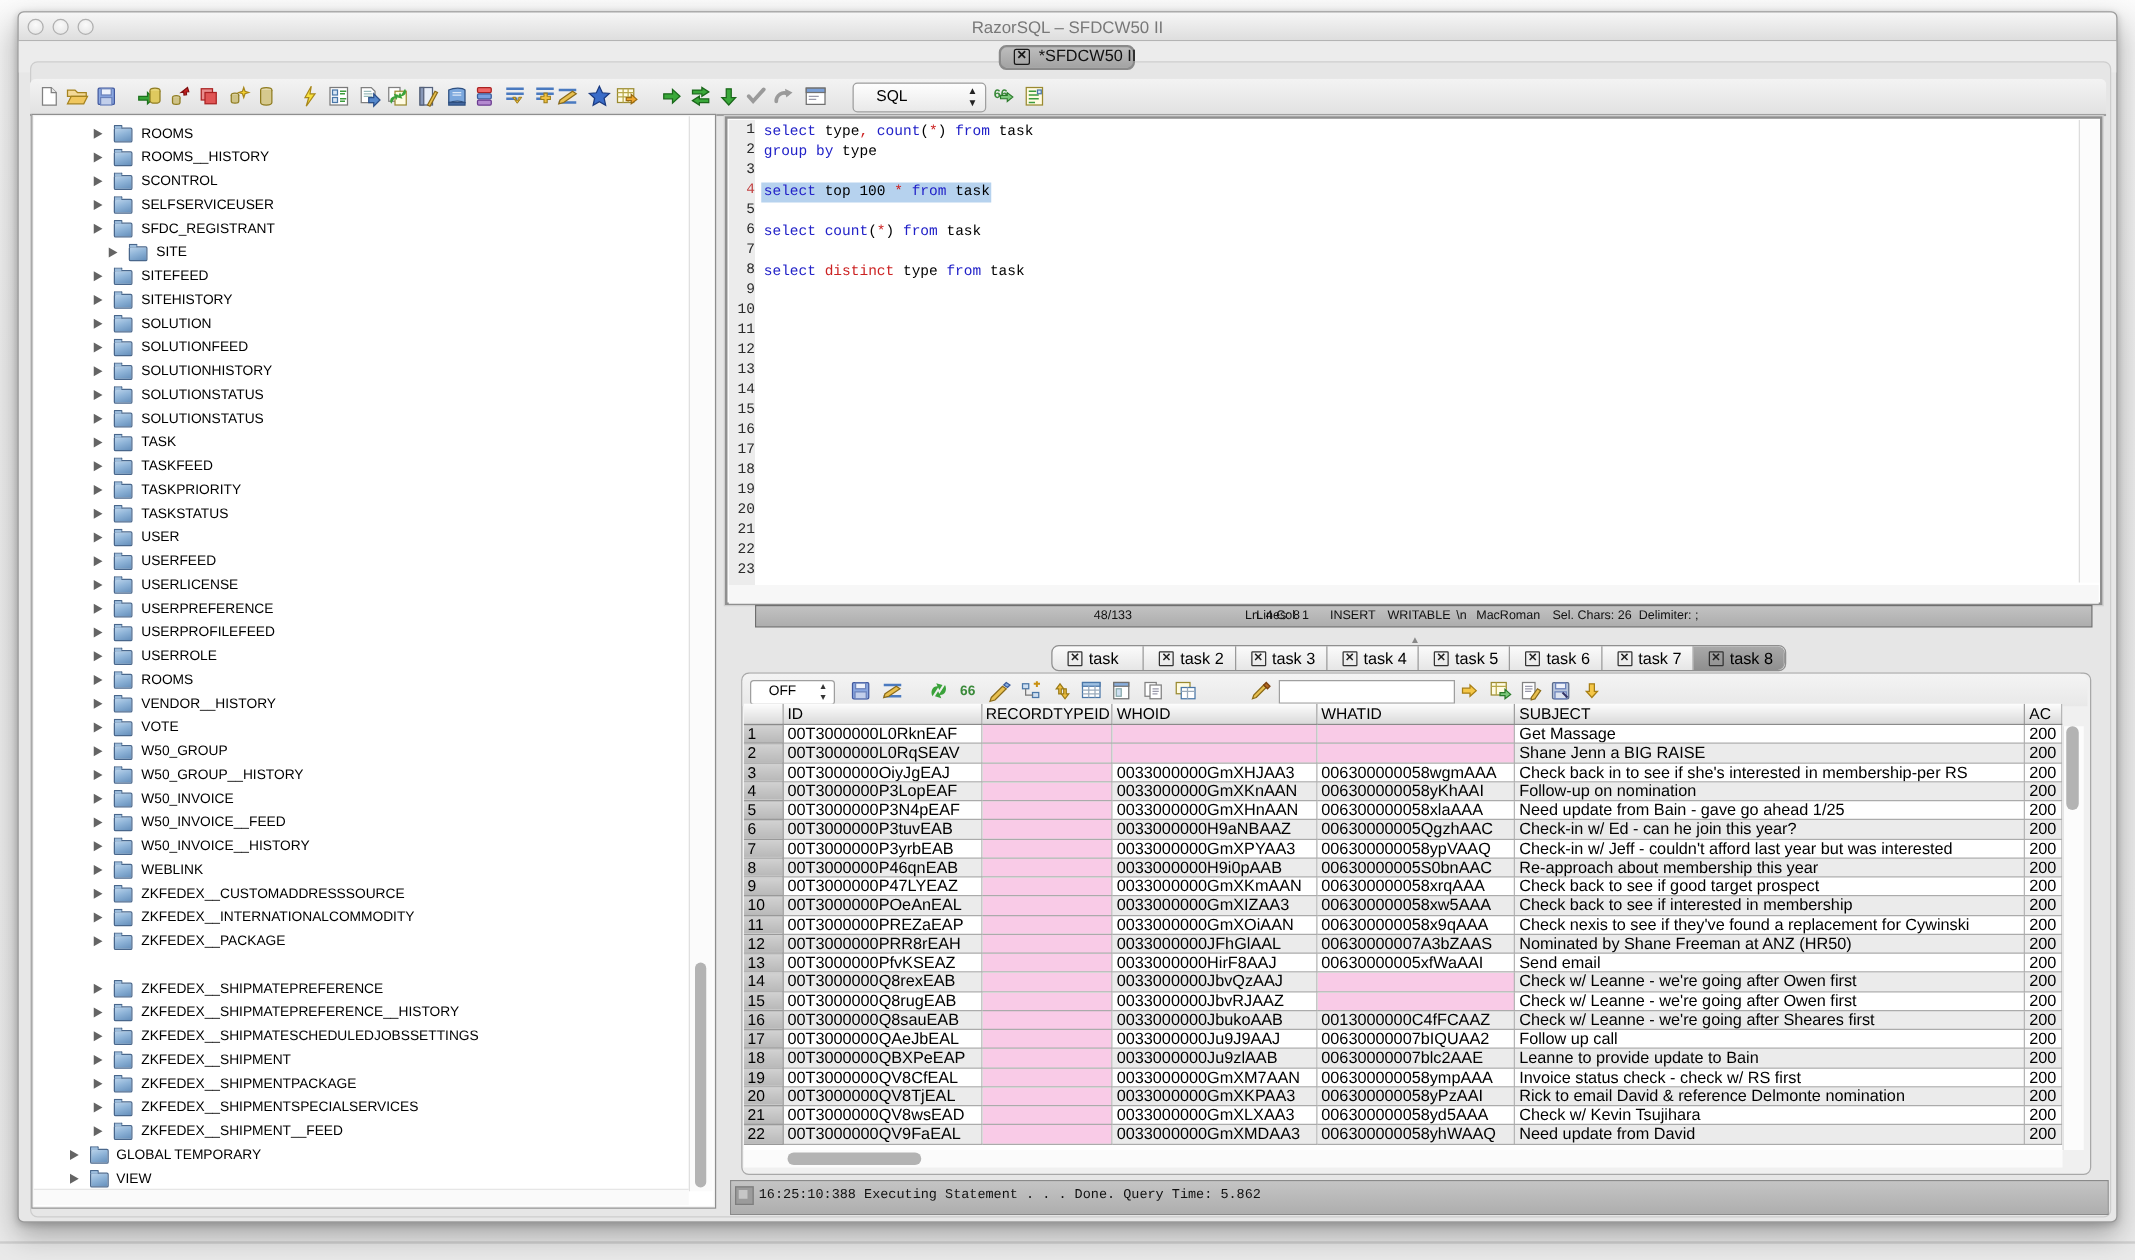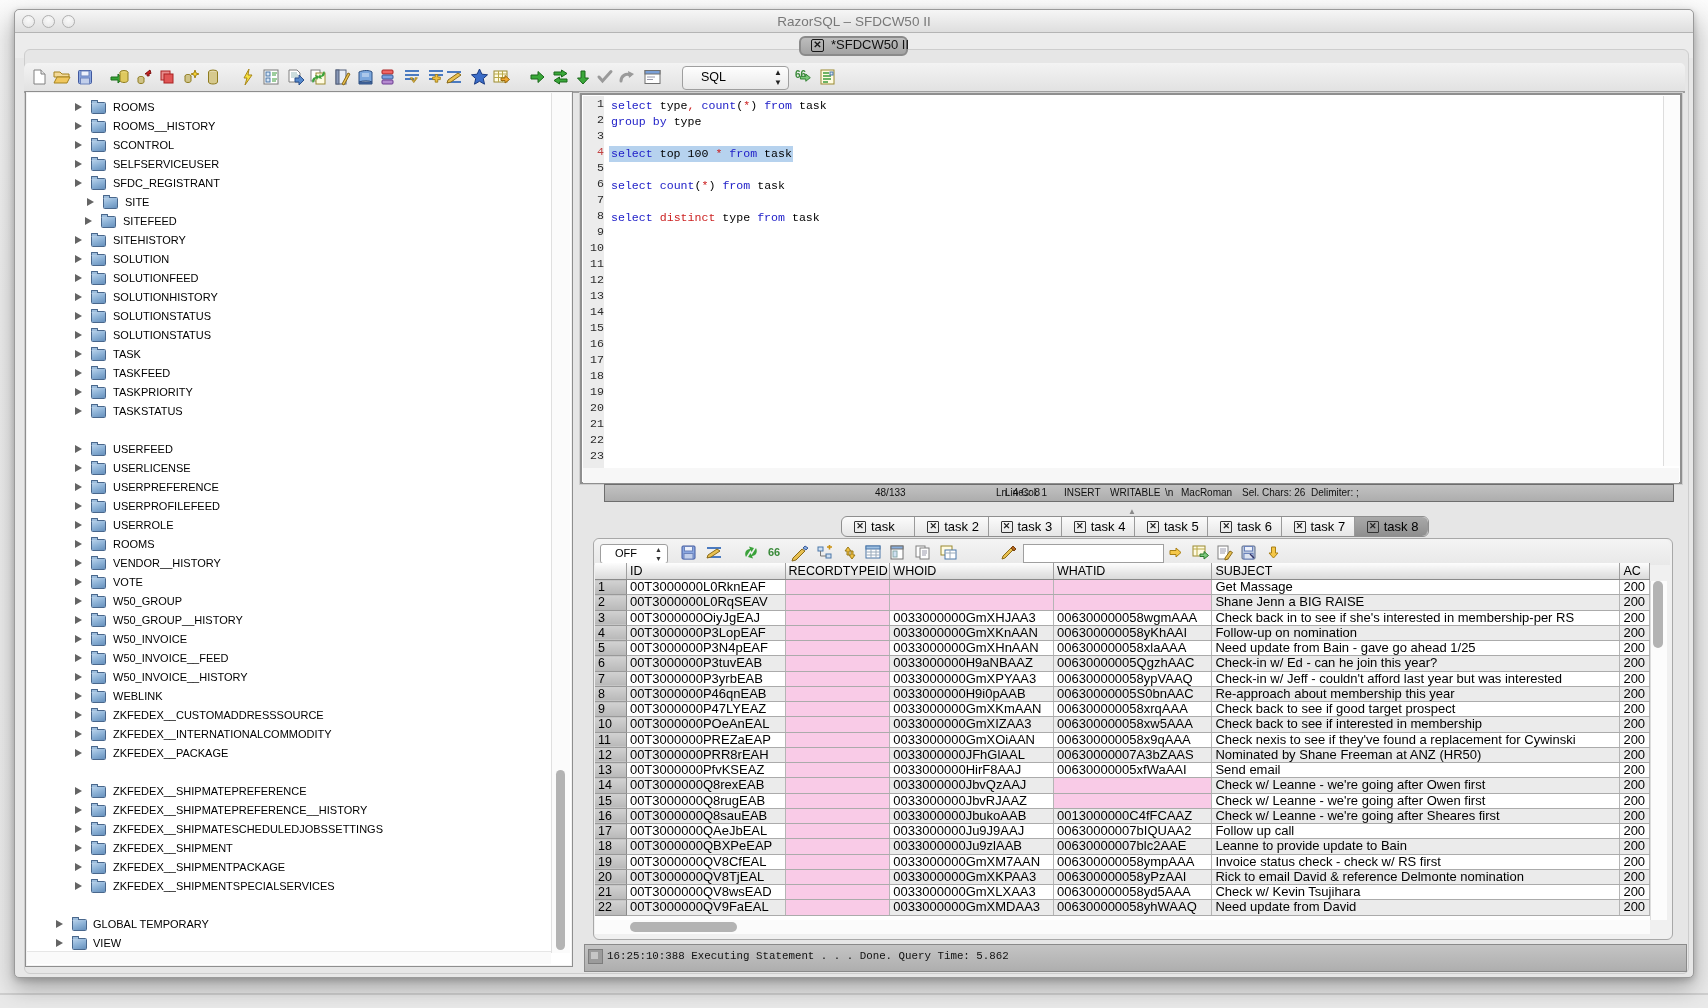--- a/index.html
+++ b/index.html
@@ -268,21 +268,21 @@
 <div class="trow" style="left:0;top:82px;width:540px;">
       <span class="tri" style="left:49px"></span>
       <span class="fold" style="left:65px"></span>
       <span class="tlabel" style="left:87px">SFDC_REGISTRANT</span>
     </div>
 <div class="trow" style="left:0;top:101px;width:540px;margin-left:12px;">
       <span class="tri" style="left:49px"></span>
       <span class="fold" style="left:65px"></span>
       <span class="tlabel" style="left:87px">SITE</span>
     </div>
-<div class="trow" style="left:10px;top:120px;width:540px;">
+<div class="trow" style="left:0;top:120px;width:540px;">
       <span class="tri" style="left:49px"></span>
       <span class="fold" style="left:65px"></span>
       <span class="tlabel" style="left:87px">SITEFEED</span>
     </div>
 <div class="trow" style="left:0;top:139px;width:540px;">
       <span class="tri" style="left:49px"></span>
       <span class="fold" style="left:65px"></span>
       <span class="tlabel" style="left:87px">SITEHISTORY</span>
     </div>
 <div class="trow" style="left:0;top:158px;width:540px;">
@@ -323,20 +323,25 @@
 <div class="trow" style="left:0;top:291px;width:540px;">
       <span class="tri" style="left:49px"></span>
       <span class="fold" style="left:65px"></span>
       <span class="tlabel" style="left:87px">TASKPRIORITY</span>
     </div>
 <div class="trow" style="left:0;top:310px;width:540px;">
       <span class="tri" style="left:49px"></span>
       <span class="fold" style="left:65px"></span>
       <span class="tlabel" style="left:87px">TASKSTATUS</span>
     </div>
+<div class="trow" style="left:0;top:329px;width:540px;">
+      <span class="tri" style="left:49px"></span>
+      <span class="fold" style="left:65px"></span>
+      <span class="tlabel" style="left:87px">USER</span>
+    </div>
 <div class="trow" style="left:0;top:348px;width:540px;">
       <span class="tri" style="left:49px"></span>
       <span class="fold" style="left:65px"></span>
       <span class="tlabel" style="left:87px">USERFEED</span>
     </div>
 <div class="trow" style="left:0;top:367px;width:540px;">
       <span class="tri" style="left:49px"></span>
       <span class="fold" style="left:65px"></span>
       <span class="tlabel" style="left:87px">USERLICENSE</span>
     </div>
@@ -437,20 +442,25 @@
     </div>
 <div class="trow" style="left:0;top:766px;width:540px;">
       <span class="tri" style="left:49px"></span>
       <span class="fold" style="left:65px"></span>
       <span class="tlabel" style="left:87px">ZKFEDEX__SHIPMENTPACKAGE</span>
     </div>
 <div class="trow" style="left:0;top:785px;width:540px;">
       <span class="tri" style="left:49px"></span>
       <span class="fold" style="left:65px"></span>
       <span class="tlabel" style="left:87px">ZKFEDEX__SHIPMENTSPECIALSERVICES</span>
+    </div>
+<div class="trow" style="left:0;top:804px;width:540px;">
+      <span class="tri" style="left:49px"></span>
+      <span class="fold" style="left:65px"></span>
+      <span class="tlabel" style="left:87px">ZKFEDEX__SHIPMENT__FEED</span>
     </div>
 <div class="trow" style="left:0;top:823px;width:540px;">
       <span class="tri" style="left:30px"></span>
       <span class="fold" style="left:46px"></span>
       <span class="tlabel" style="left:67px">GLOBAL TEMPORARY</span>
     </div>
 <div class="trow" style="left:0;top:842px;width:540px;">
       <span class="tri" style="left:30px"></span>
       <span class="fold" style="left:46px"></span>
       <span class="tlabel" style="left:67px">VIEW</span>

